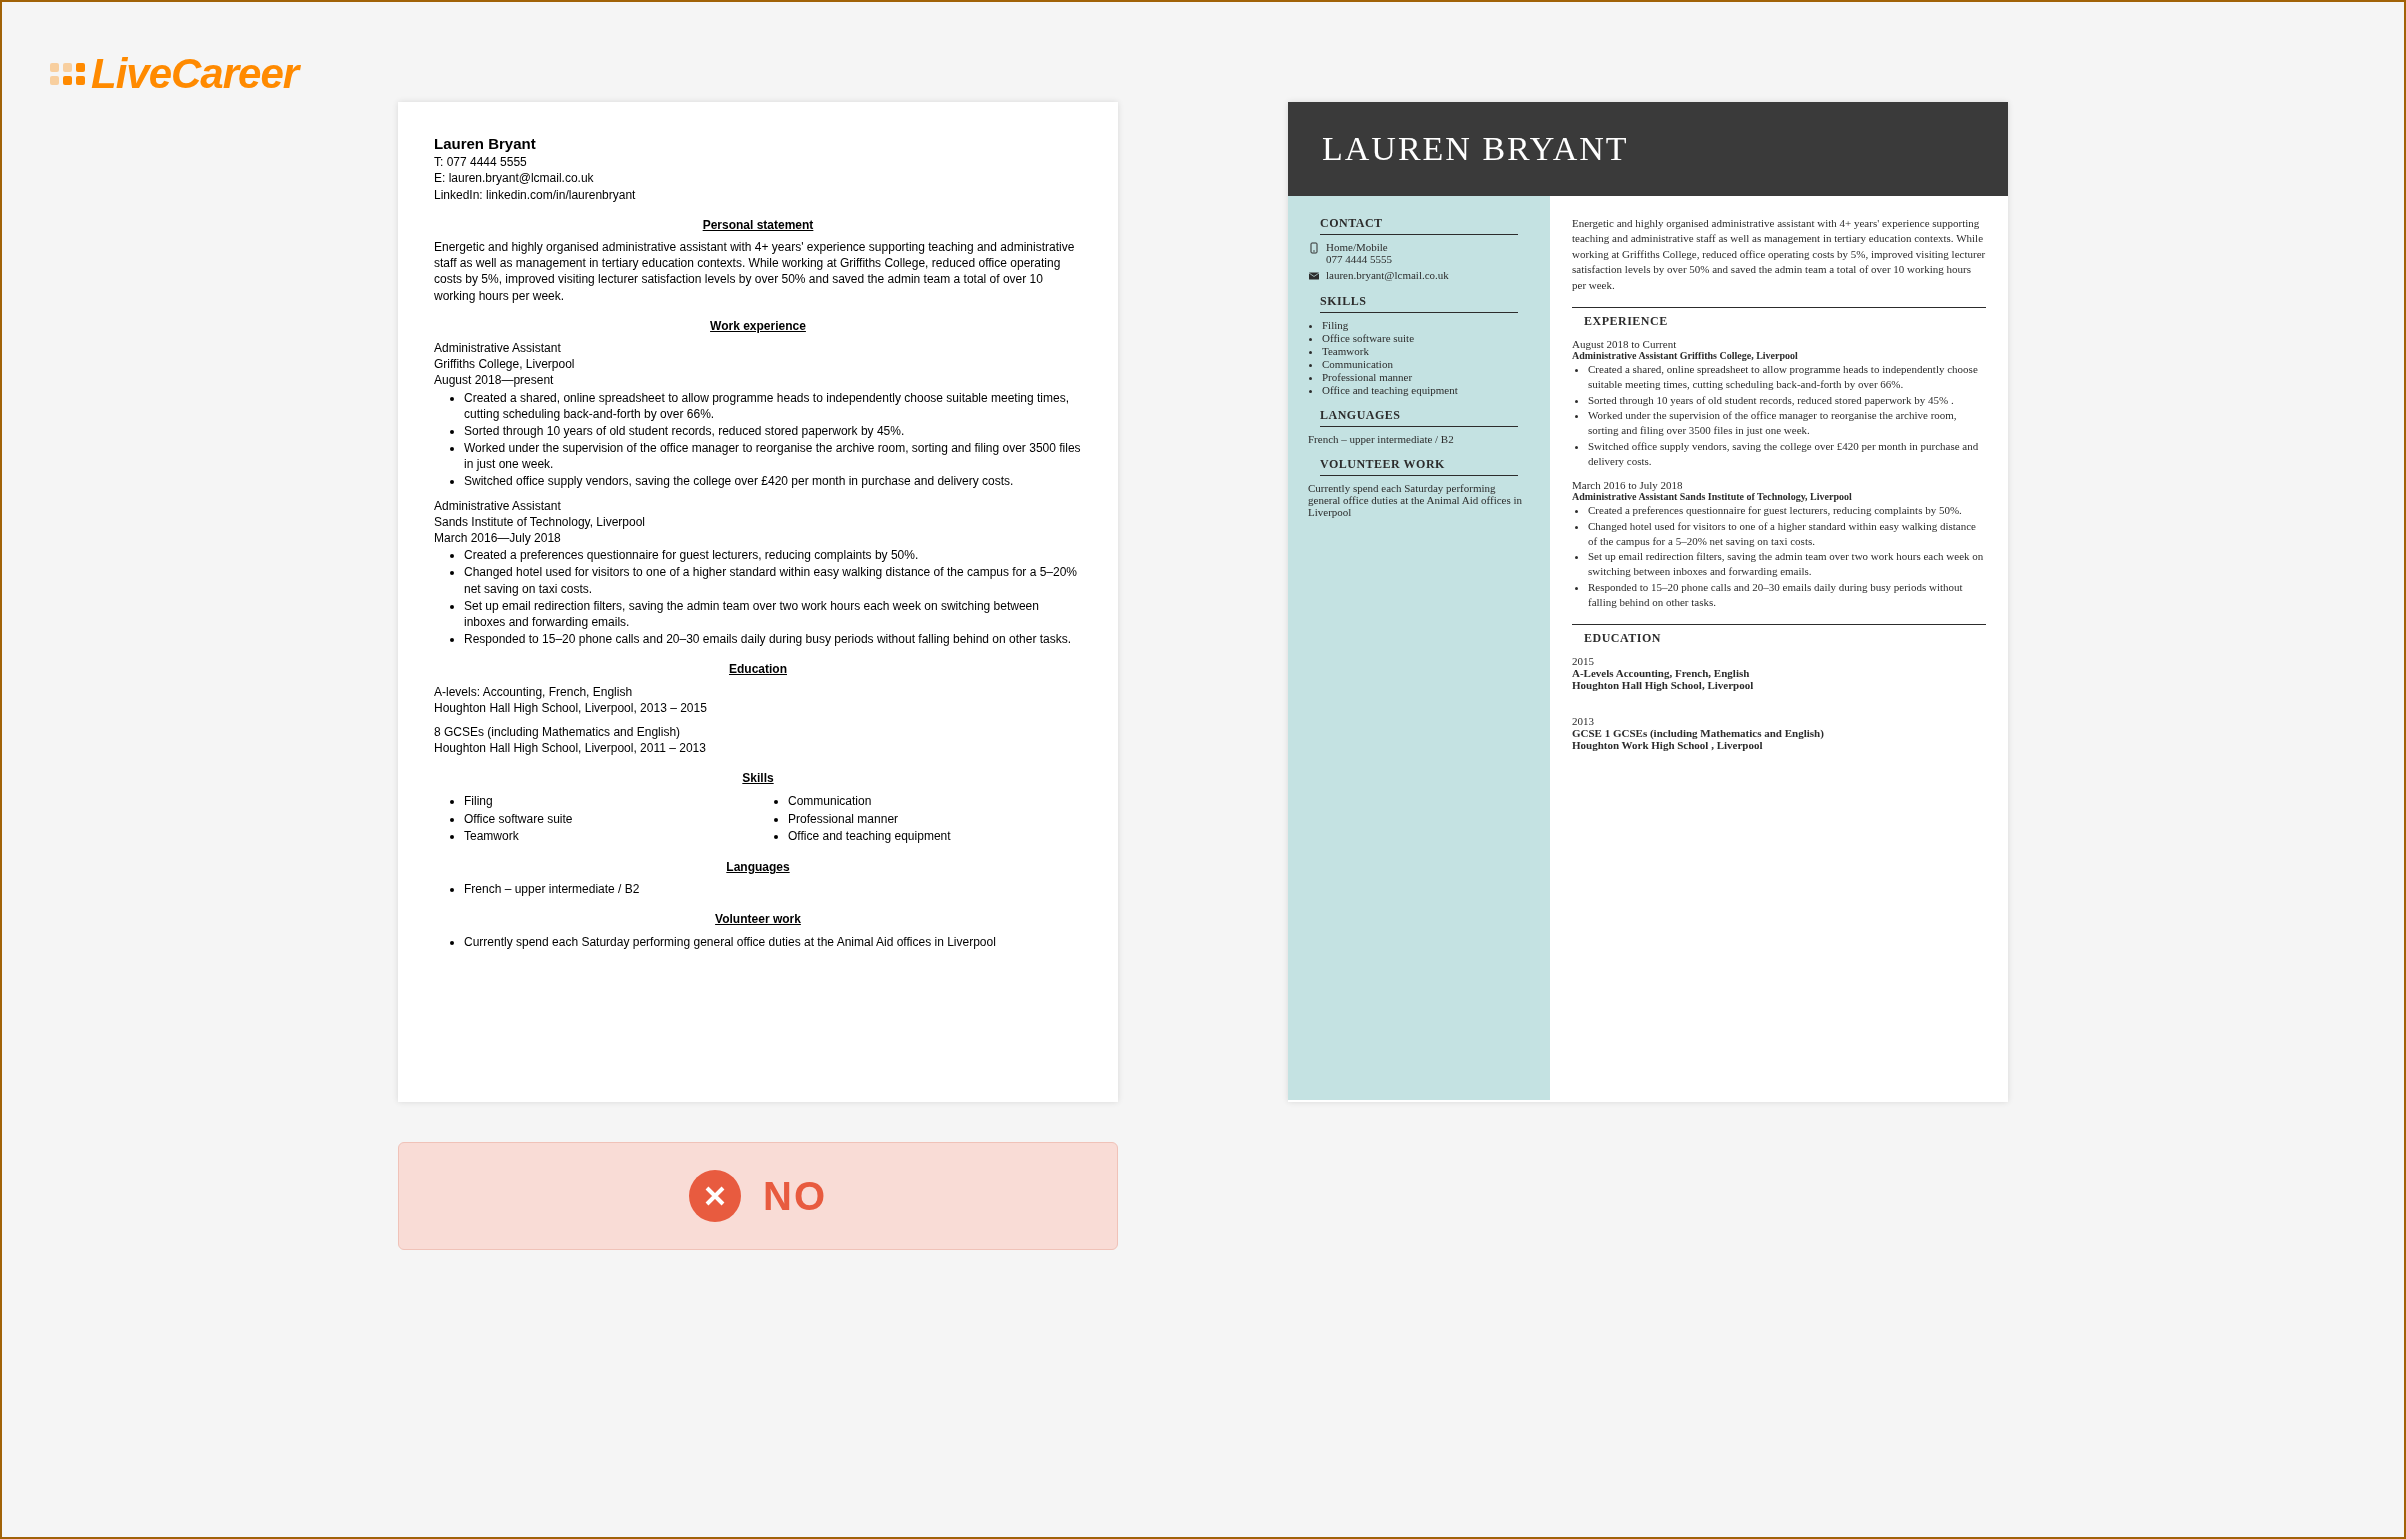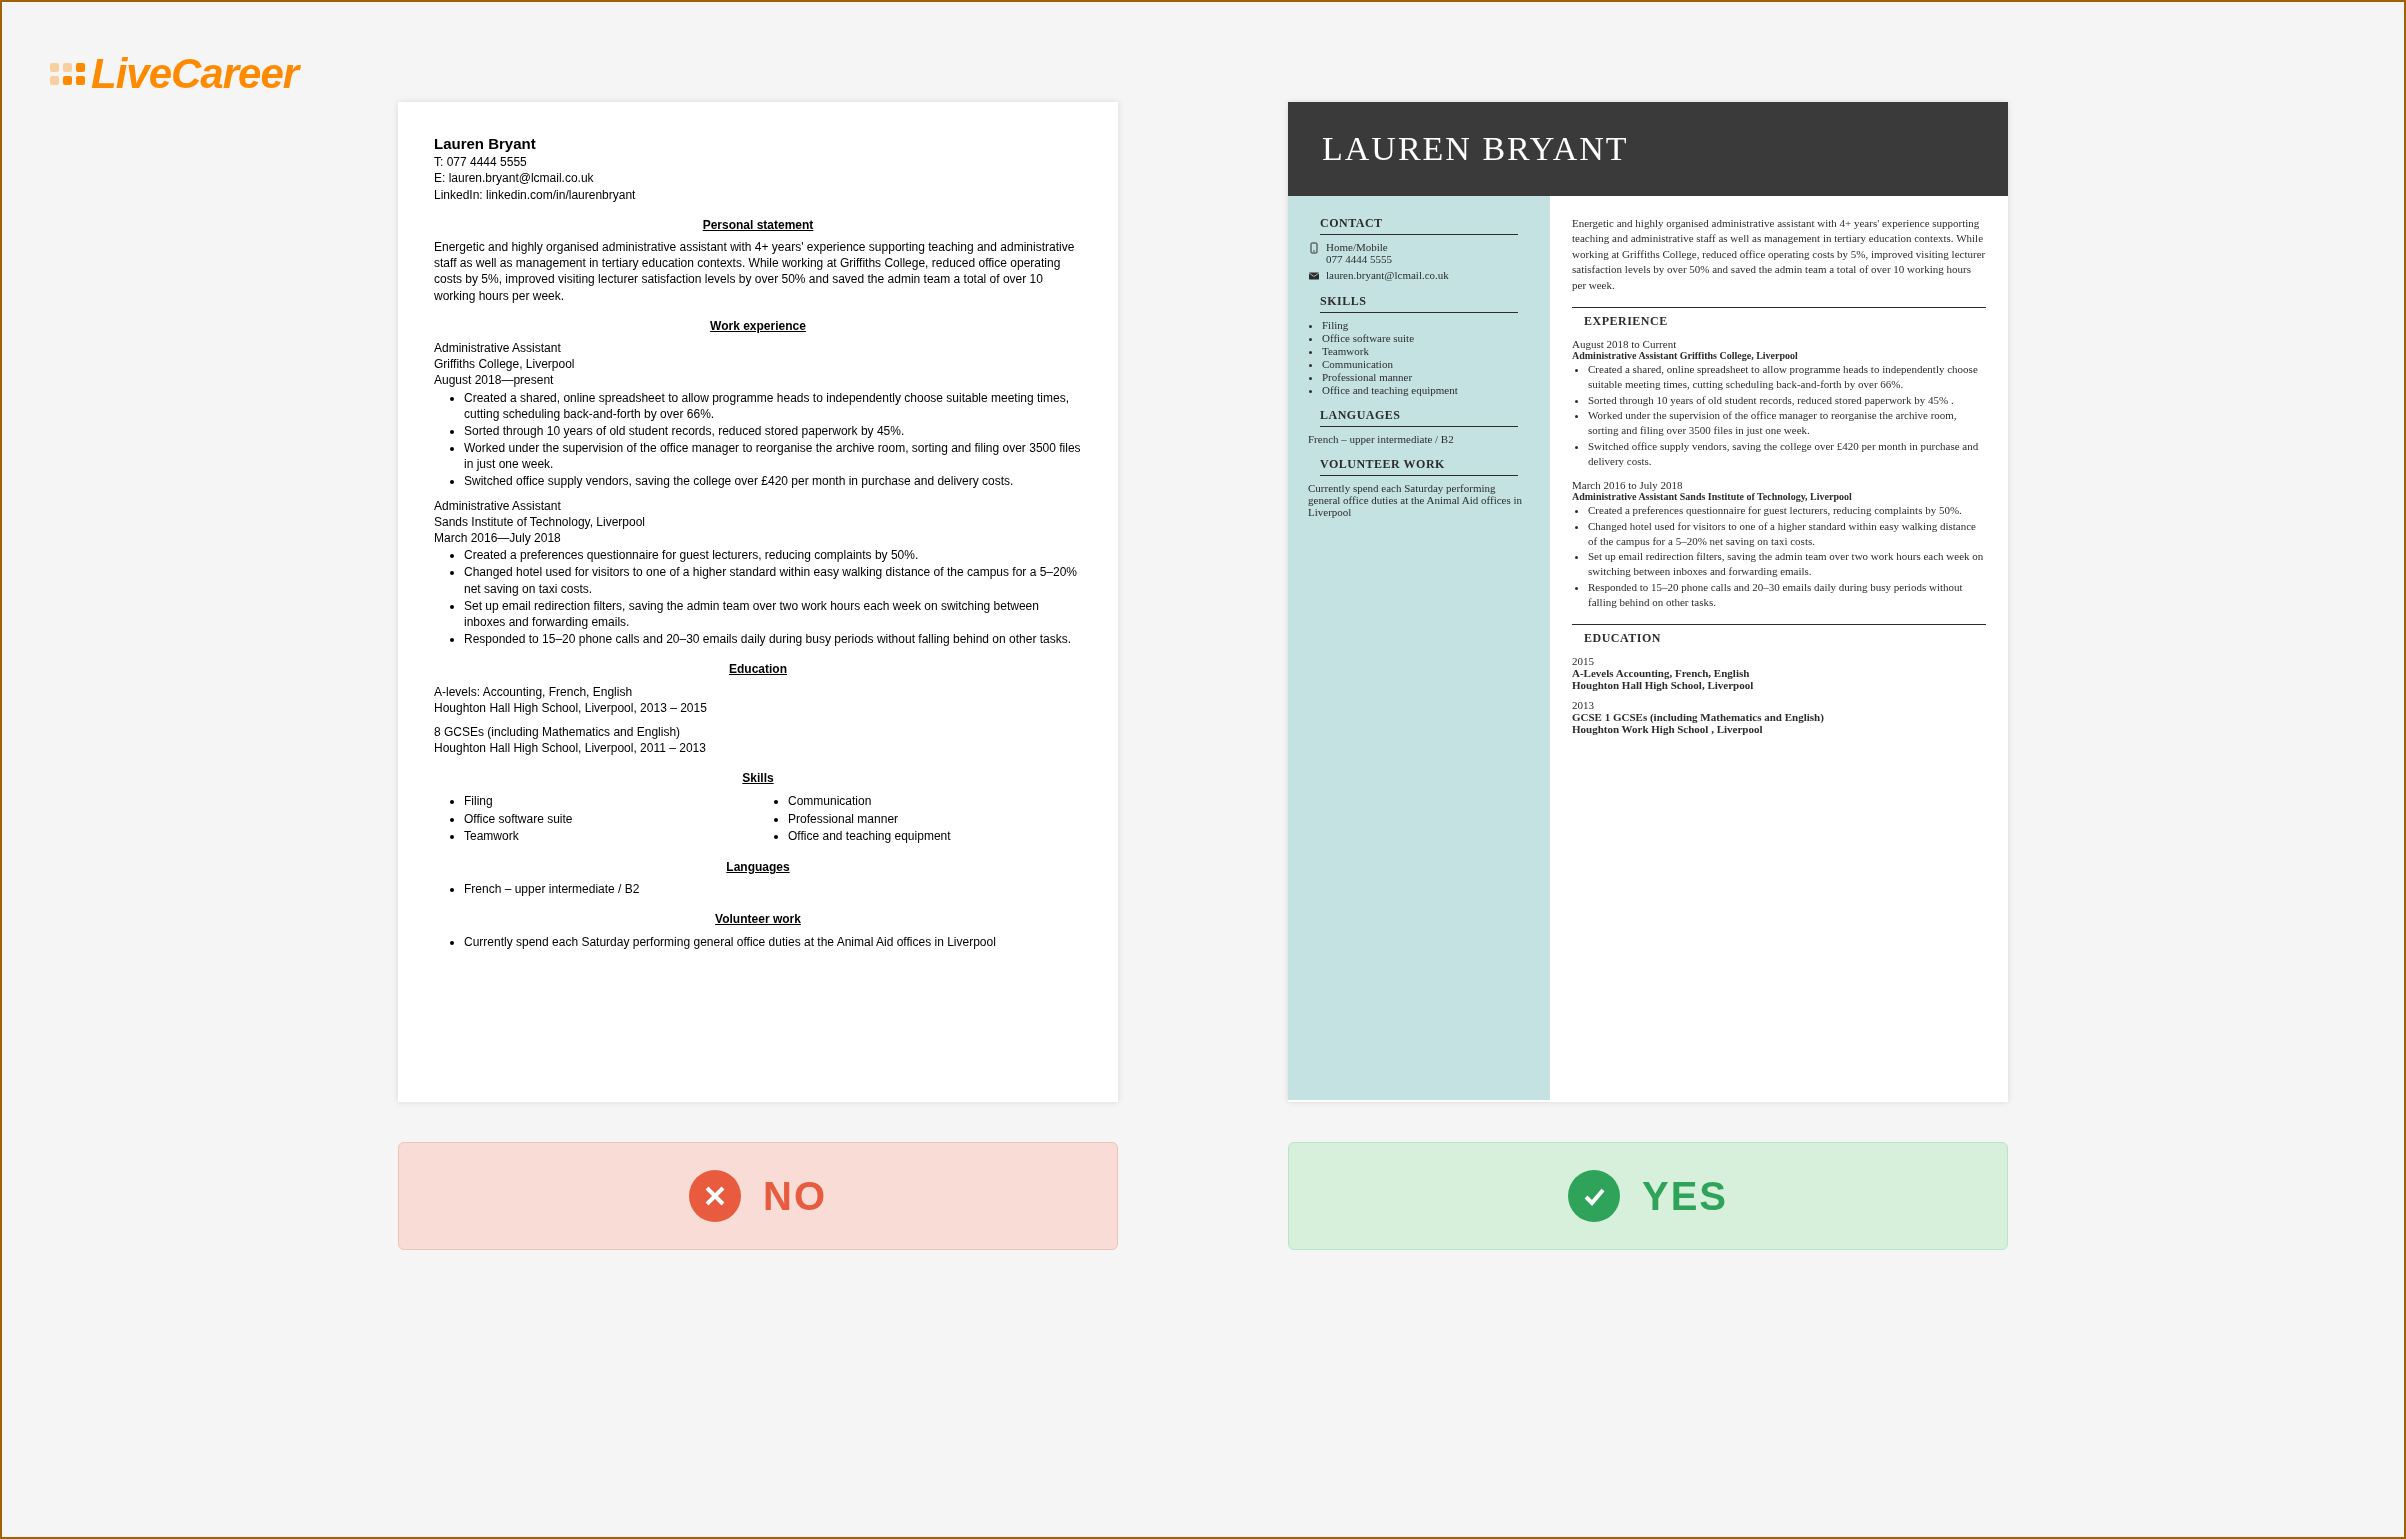--- a/index.html
+++ b/index.html
@@ -208,31 +208,23 @@
                 <li>Changed hotel used for visitors to one of a higher standard within easy walking distance of the campus for a 5–20% net saving on taxi costs.</li>
                 <li>Set up email redirection filters, saving the admin team over two work hours each week on switching between inboxes and forwarding emails.</li>
                 <li>Responded to 15–20 phone calls and 20–30 emails daily during busy periods without falling behind on other tasks.</li>
               </ul>
 
             <div class="rule"></div>
             <div class="sh" style="border:none;margin-top:0">EDUCATION</div>
             <div>2015</div>
             <div><b>A-Levels Accounting, French, English</b></div>
             <div><b>Houghton Hall High School, Liverpool</b></div>
-            <div style="margin-top:8px">2013</div>
+            <div style="margin-top:24px">2013</div>
             <div><b>GCSE 1 GCSEs (including Mathematics and English)</b></div>
             <div><b>Houghton Work High School , Liverpool</b></div>
           </div>
         </div>
       </div>
 
-      <div class="btn btn-yes">
-        <div class="circle circle-yes">
-          <svg width="28" height="28" viewBox="0 0 28 28">
-              <path d="M6 15 L12 21 L23 8"></path>
-            </svg>
-        </div>
-        <span>YES</span>
-      </div>
     </div>
 
   </div>
 </div>
 
 </body></html>

